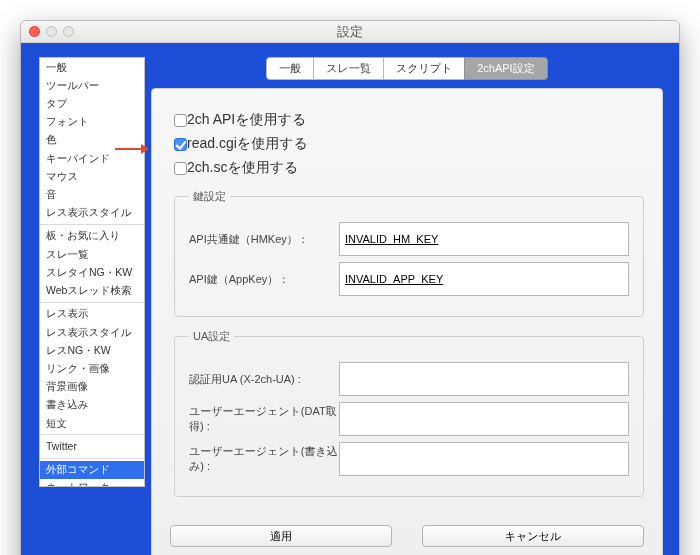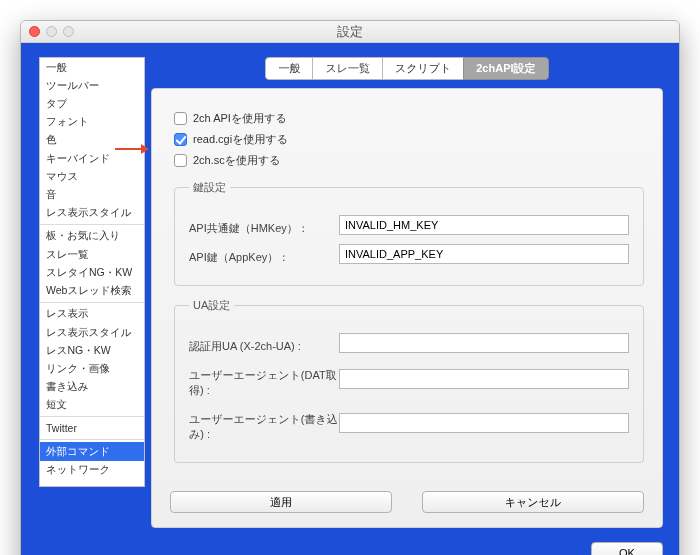--- a/index.html
+++ b/index.html
@@ -72,52 +72,52 @@
   .tabs {
     display:flex; justify-content:center; gap:0; margin-bottom:8px;
   }
   .tabs .tab {
     background:#fff; border:1px solid #b8b8b8;
     padding:3px 12px; font-size:11px; margin-left:-1px;
     cursor:default;
   }
   .tabs .tab:first-child { border-radius:4px 0 0 4px; margin-left:0; }
   .tabs .tab:last-child  { border-radius:0 4px 4px 0; }
-  .tabs .tab.active { background:#a6a6a6; color:#fff; border-color:#8f8f8f;font-weight:bold; }
+  .tabs .tab.active { background:#a6a6a6; color:#fff; border-color:#8f8f8f; }
   .pane {
     flex:1; background:linear-gradient(#f7f7f7,#efefef);
     border:1px solid #cfcfcf; border-radius:4px;
     padding: 16px 18px 14px 18px;
     position:relative;
   }
   .arrow {
     position:absolute; left:-36px; top:54px; width:34px; height:14px;
   }
-  .checkrow { display:flex; align-items:center; gap:6px; margin:6px 0 6px 4px; font-size:11px;}
+  .checkrow { display:flex; align-items:center; margin:6px 0 6px 4px; font-size:14px;}
   .chk {
     width:13px; height:13px; border:1px solid #9a9a9a;
     border-radius:3px; background:#fff;
   }
   .chk.checked { background:#4a90ff; border-color:#2d6de0; position:relative;}
   .chk.checked::after{
     content:""; position:absolute; left:3px; top:0px; width:4px; height:8px;
     border:solid #fff; border-width:0 2px 2px 0; transform:rotate(40deg);
   }
   fieldset {
     border:1px solid #cfcfcf; border-radius:4px;
     margin: 12px 0 0 4px; padding: 12px 14px 14px 14px;
   }
   legend { padding:0 4px; color:#555; font-size:11px;}
   .formrow {
     display:flex; align-items:center; margin:6px 0; font-size:11px;
   }
-  .formrow label { width:150px; color:#444;margin-top:8px; }
+  .formrow label { width:150px; color:#444; }
   .formrow input {
-    flex:1; height:20px; border:1px solid #b8b8b8;
-    background:#fff; padding:0 5px; font-size:11px;
+    flex:1; height:34px; border:1px solid #b8b8b8;
+    background:#fff; padding:0 5px; font-size:11px;text-decoration:underline;
   }
   .buttons {
     display:flex; gap:30px; margin-top:28px;
   }
   .buttons button {
     flex:1; height:22px; background:linear-gradient(#fefefe,#ececec);
     border:1px solid #b3b3b3; border-radius:4px; font-size:11px;
     cursor:default;
   }
   .footer {
@@ -155,20 +155,21 @@
         <hr>
         <div class="item">板・お気に入り</div>
         <div class="item">スレ一覧</div>
         <div class="item">スレタイNG・KW</div>
         <div class="item">Webスレッド検索</div>
         <hr>
         <div class="item">レス表示</div>
         <div class="item">レス表示スタイル</div>
         <div class="item">レスNG・KW</div>
         <div class="item">リンク・画像</div>
+        <div class="item">背景画像</div>
         <div class="item">書き込み</div>
         <div class="item">短文</div>
         <hr>
         <div class="item">Twitter</div>
         <hr>
         <div class="item sel">外部コマンド</div>
         <div class="item">ネットワーク</div>
       </div>
 
     <div class="main">

